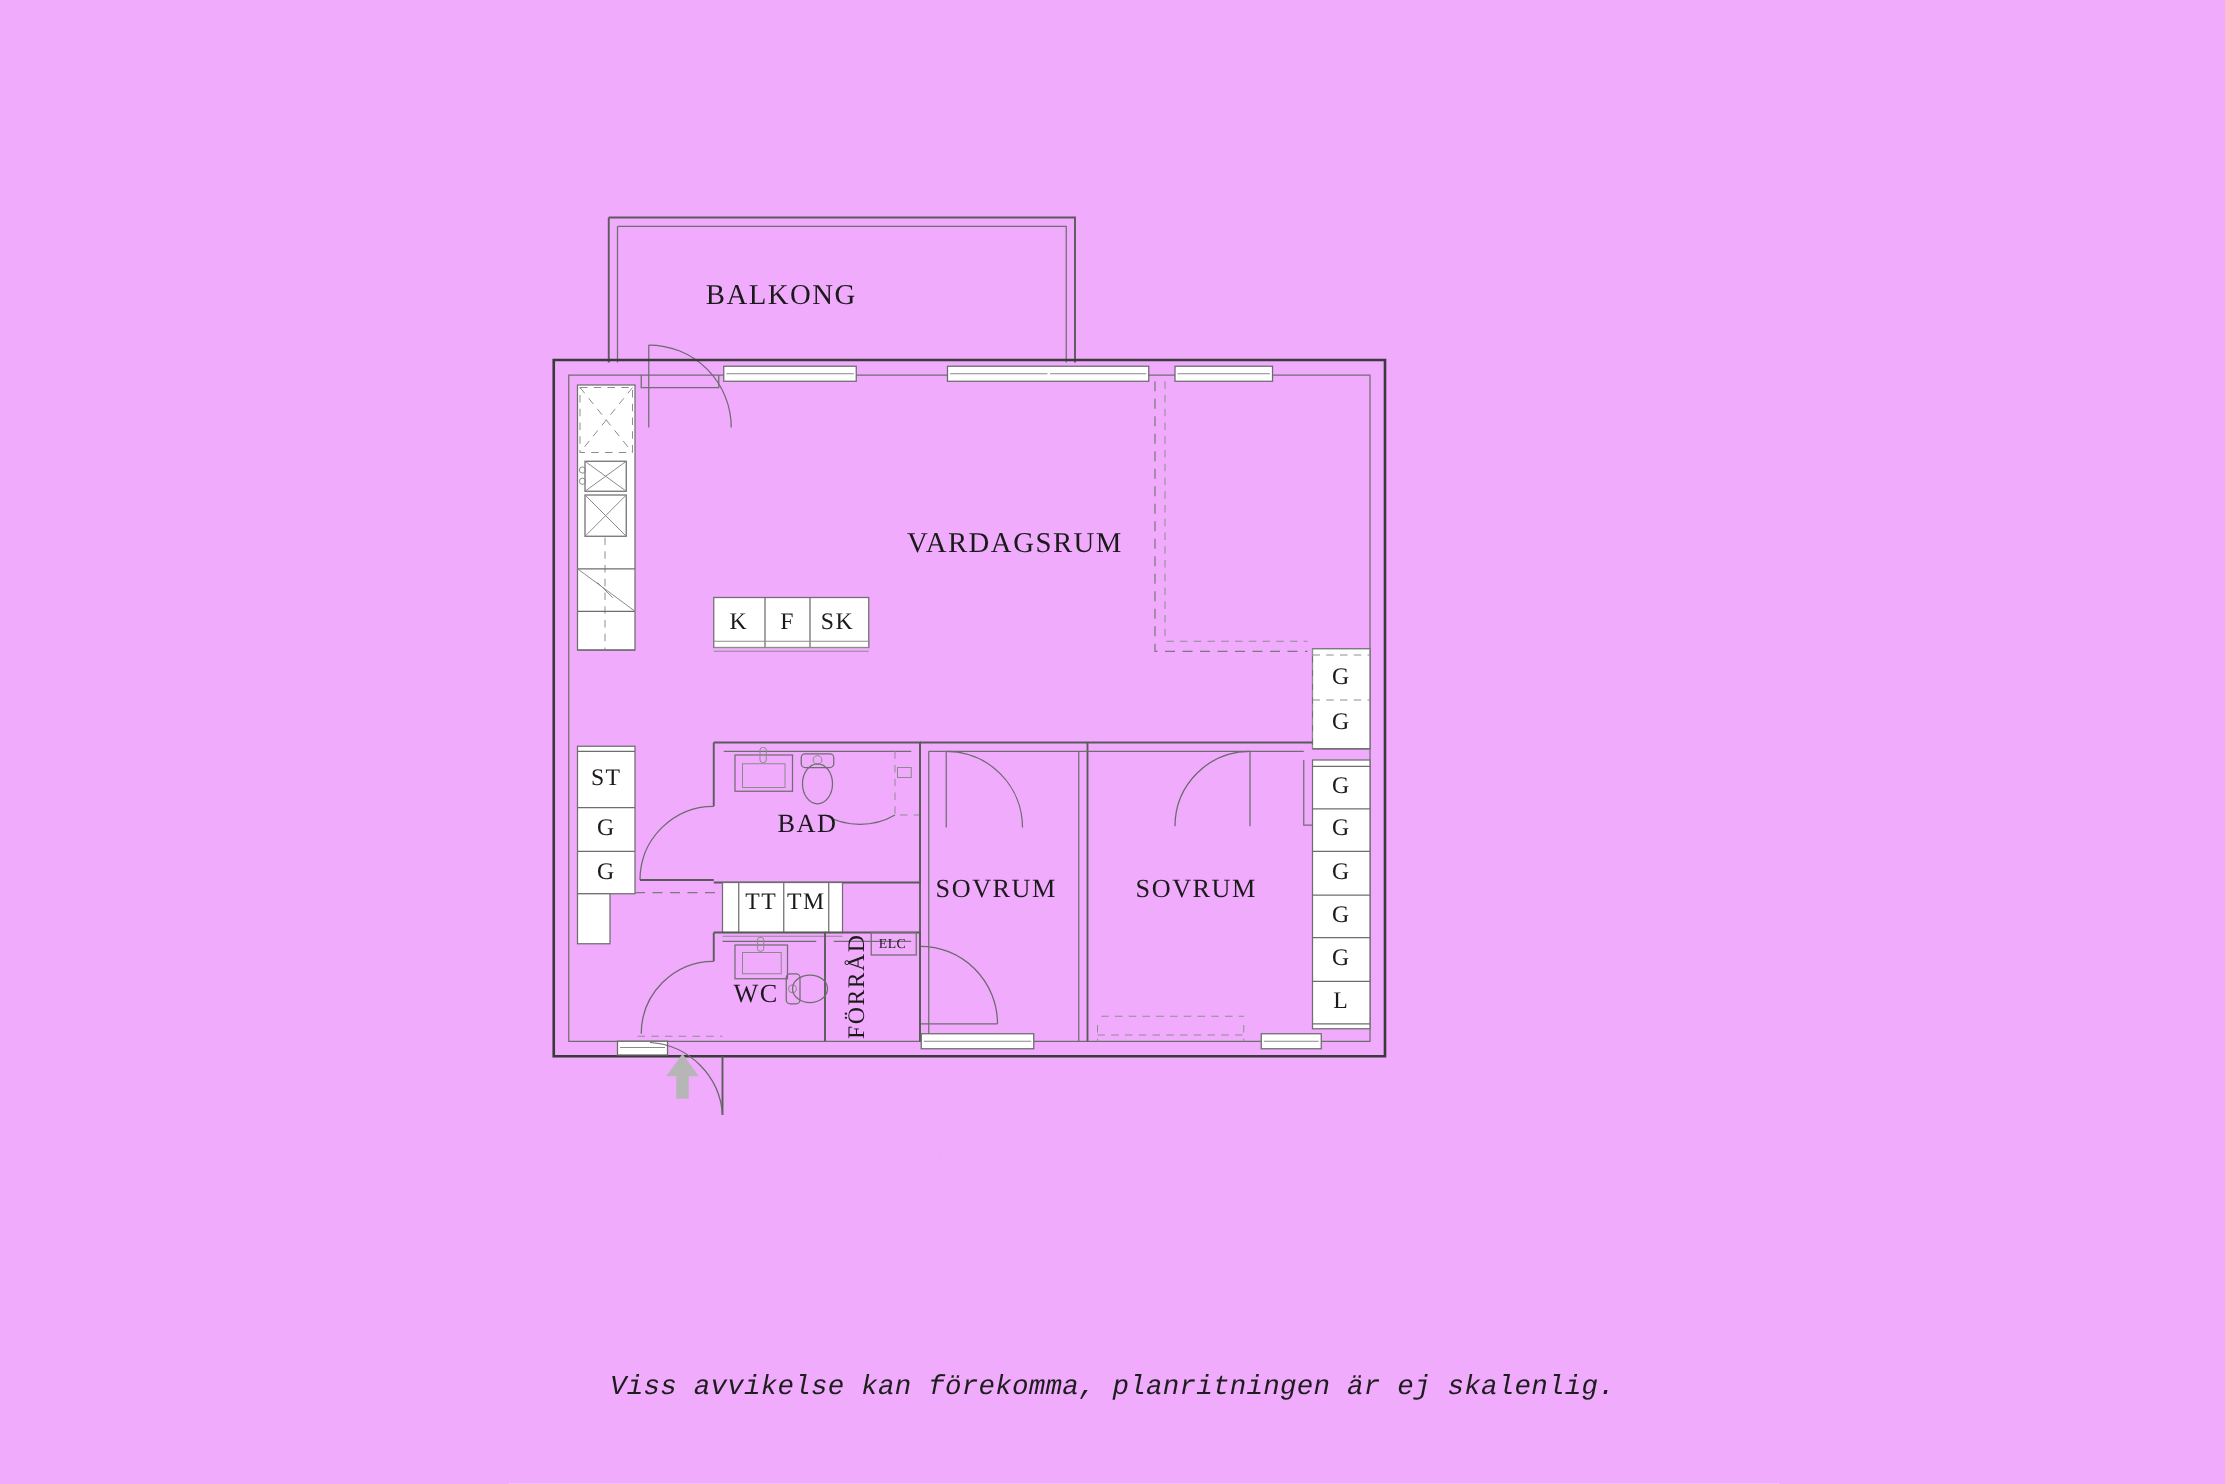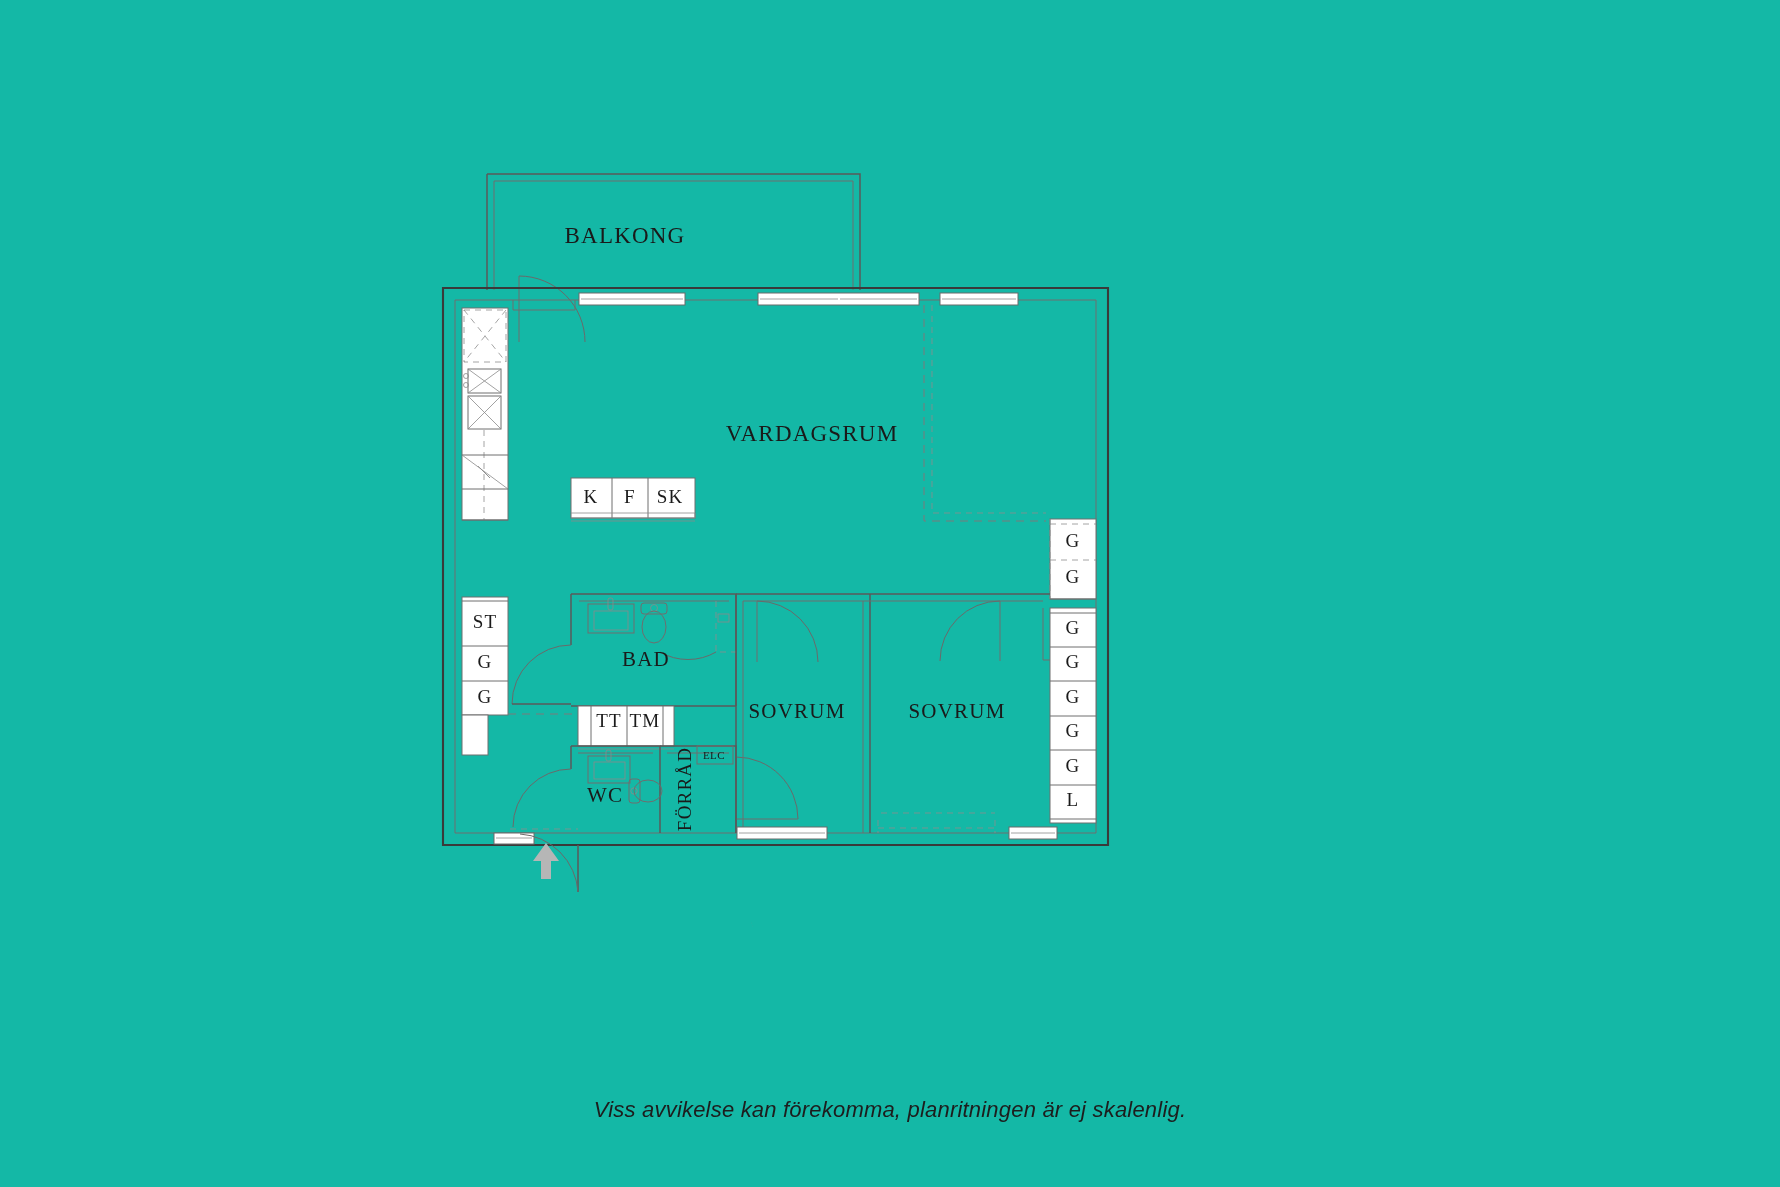--- a/index.html
+++ b/index.html
@@ -12,21 +12,21 @@
     width: 1780px;
     height: 1187px;
     overflow: hidden;
     font-family: "Liberation Serif", serif;
     color: #1a1a1a;
   }
   #page {
     position: relative;
     width: 1780px;
     height: 1187px;
-    background: #14b8a6;
+    background: #f0abfc;
   }
   #plan-svg {
     position: absolute;
     left: 0;
     top: 0;
     width: 1780px;
     height: 1187px;
   }
   .room-label {
     font-family: "Liberation Serif", serif;
@@ -47,21 +47,21 @@
   .dashed-fine{ fill: none; stroke: #8d8d8d; stroke-width: 0.8; stroke-dasharray: 6 5; }
   .door-arc   { fill: none; stroke: #6a6a6a; stroke-width: 1.0; }
   .fill-white { fill: #ffffff; }
   .arrow-grey { fill: #b6b6b6; stroke: none; }
   #caption {
     position: absolute;
     left: 0;
     top: 1097px;
     width: 1780px;
     text-align: center;
-    font-family: Liberation Sans, sans-serif;
+    font-family: Liberation Mono, monospace;
     font-style: italic;
     font-size: 22px;
     color: #1d1d1d;
     letter-spacing: 0.2px;
   }
 </style>
 </head>
 <body>
 
 <div id="page">

